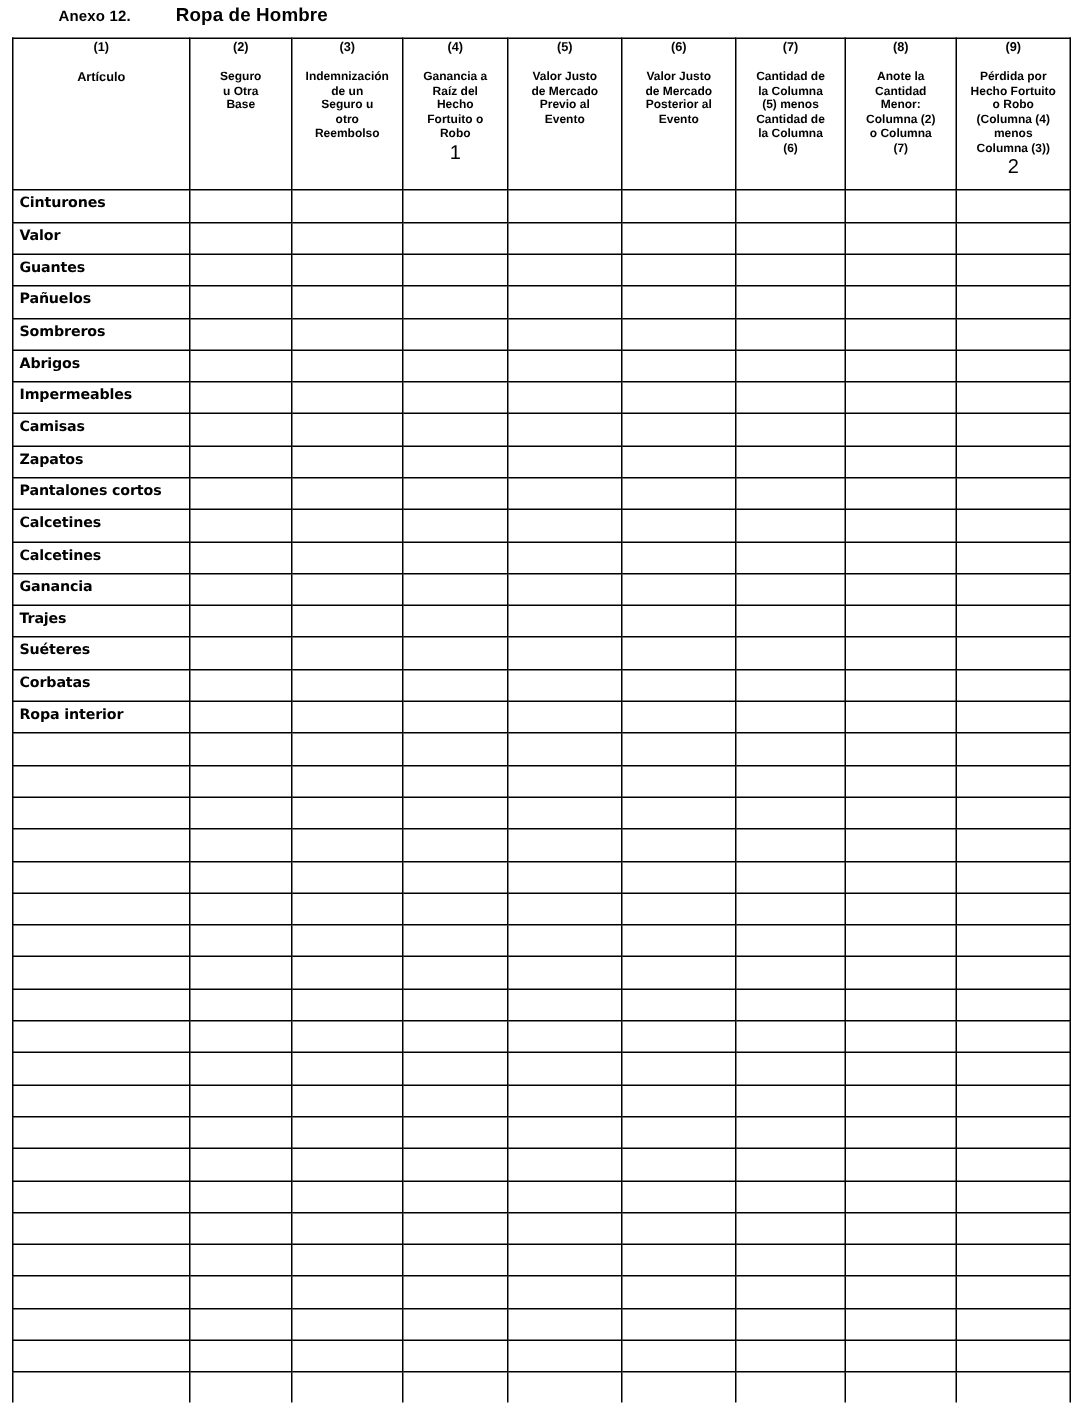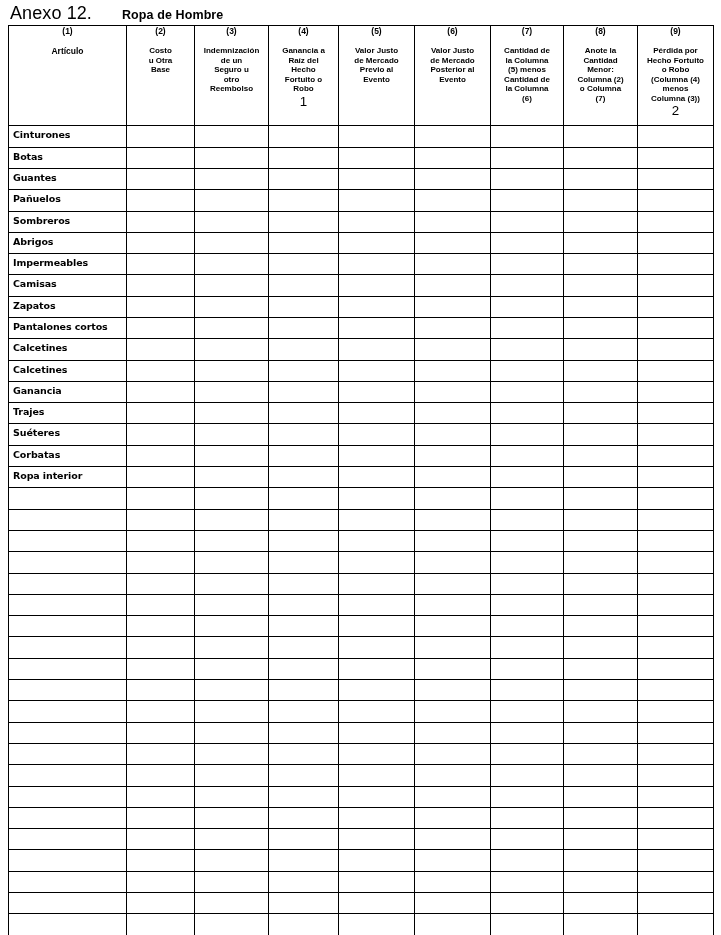--- a/index.html
+++ b/index.html
@@ -22,23 +22,24 @@
     padding: 0 8px;
   }
   
   .title-row {
     display: flex;
     align-items: baseline;
     padding: 3px 0 4px 2px;
     height: 18px;
   }
   .title-annex {
-    font-size: 18px;
-    font-weight: normal;
+    font-size: 10px;
+    font-weight: bold;
     letter-spacing: 0.1px;
+    margin-left: 29px;
   }
   .title-name {
     font-size: 12.5px;
     font-weight: bold;
     margin-left: 30px;
     letter-spacing: 0.1px;
   }
   
   table.grid {
     border-collapse: collapse;
@@ -113,21 +114,21 @@
       <col style="width:76px">
     </colgroup>
     <thead>
       <tr>
         <td>
           <span class="colnum">(1)</span>
           <span class="colhead big">Artículo</span>
         </td>
         <td>
           <span class="colnum">(2)</span>
-          <span class="colhead" style="white-space:pre-line">Costo
+          <span class="colhead" style="white-space:pre-line">Seguro
 u Otra
 Base</span>
         </td>
         <td>
           <span class="colnum">(3)</span>
           <span class="colhead" style="white-space:pre-line">Indemnización
 de un
 Seguro u
 otro
 Reembolso</span>
@@ -189,21 +190,21 @@
           <td class="blank-cell"></td>
           <td class="blank-cell"></td>
           <td class="blank-cell"></td>
           <td class="blank-cell"></td>
           <td class="blank-cell"></td>
           <td class="blank-cell"></td>
           <td class="blank-cell"></td>
           <td class="blank-cell"></td>
         </tr>
         <tr>
-          <td class="item-cell">Botas</td>
+          <td class="item-cell">Valor</td>
           <td class="blank-cell"></td>
           <td class="blank-cell"></td>
           <td class="blank-cell"></td>
           <td class="blank-cell"></td>
           <td class="blank-cell"></td>
           <td class="blank-cell"></td>
           <td class="blank-cell"></td>
           <td class="blank-cell"></td>
         </tr>
         <tr>

